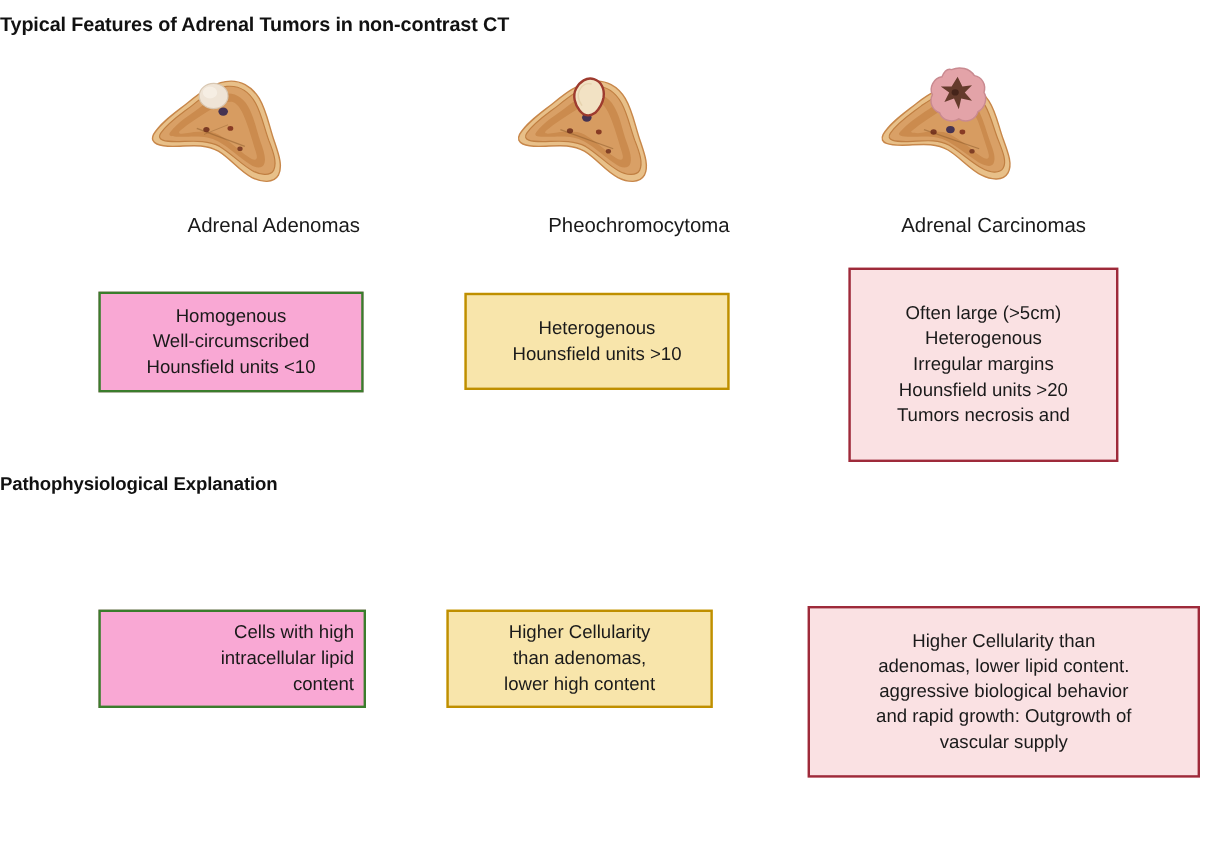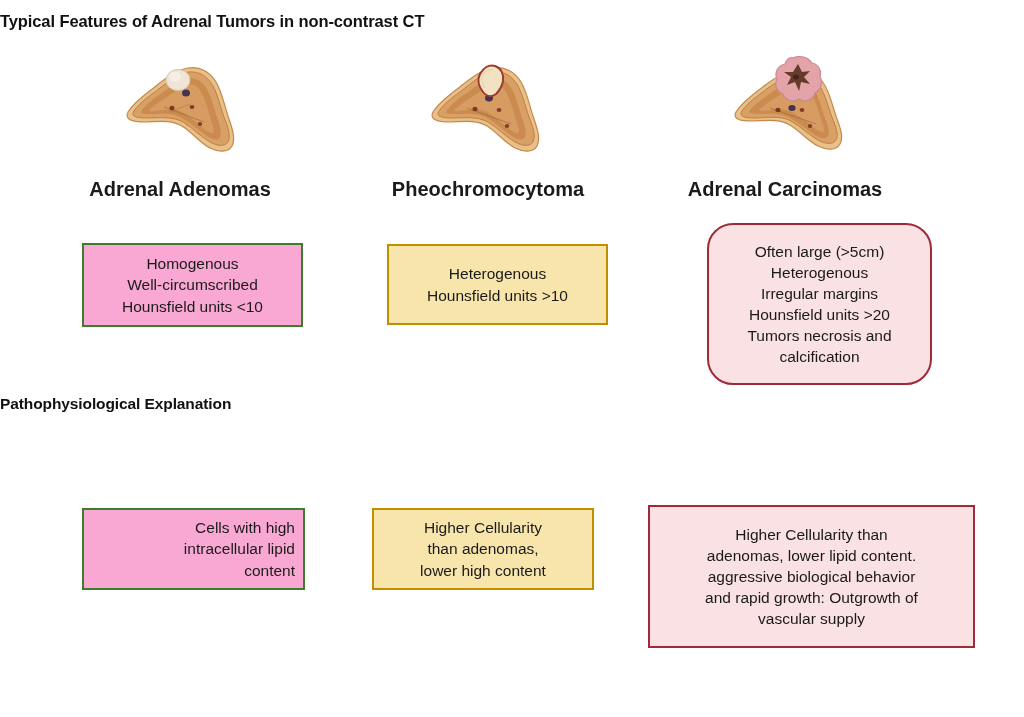--- a/index.html
+++ b/index.html
@@ -40,25 +40,24 @@
     font-size: 15.5px;
     font-weight: bold;
     letter-spacing: -0.1px;
     color: #111111;
   }
 
   
   .col-label {
     position: absolute;
     top: 178px;
-    text-align: center;
-    font-size: 20px;
+    text-align: right;
+    font-size: 17px;
     color: #1a1a1a;
     white-space: nowrap;
-    font-weight: bold;
   }
   .col-label.c1 { left: 60px;  width: 240px; }
   .col-label.c2 { left: 368px; width: 240px; }
   .col-label.c3 { left: 665px; width: 240px; }
 
   
   .gland {
     position: absolute;
   }
   .gland.g1 { left: 112px; top: 52px; width: 140px; height: 108px; }
@@ -82,26 +81,26 @@
   .box .lines { width: 100%; }
   .box .line { display: block; white-space: nowrap; }
 
   .box.green  { background: #f9a8d4; border: 2px solid #3a7d2c; }
   .box.yellow { background: #f8e5ab; border: 2px solid #bf8f00; }
   .box.pink   { background: #fae1e3; border: 2px solid #9e2a3a; }
 
   
   #feat-green  { left: 82px;  top: 243px; width: 221px; height: 84px; }
   #feat-yellow { left: 387px; top: 244px; width: 221px; height: 81px; }
-  #feat-pink   { left: 707px; top: 223px; width: 225px; height: 162px; border-radius: 26px; }
+  #feat-pink   { left: 707px; top: 223px; width: 225px; height: 162px; }
 
   
   #path-green  { left: 82px;  top: 508px; width: 223px; height: 82px; text-align: right; }
   #path-yellow { left: 372px; top: 508px; width: 222px; height: 82px; }
-  #path-pink   { left: 648px; top: 505px; width: 327px; height: 143px; }
+  #path-pink   { left: 673px; top: 505px; width: 327px; height: 143px; }
 </style>
 </head>
 <body>
 
 <div class="canvas">
 
   <div class="title">Typical Features of Adrenal Tumors in non-contrast CT</div>
 
   <div class="gland g1">
     <svg viewBox="0 0 140 108" xmlns="http://www.w3.org/2000/svg">
@@ -206,21 +205,20 @@
     </span>
   </div>
 
   <div class="box pink" id="feat-pink">
     <span class="lines">
       <span class="line">Often large (&gt;5cm)</span>
       <span class="line">Heterogenous</span>
       <span class="line">Irregular margins</span>
       <span class="line">Hounsfield units &gt;20</span>
       <span class="line">Tumors necrosis and</span>
-      <span class="line">calcification</span>
     </span>
   </div>
 
   <div class="section-heading">Pathophysiological Explanation</div>
 
   <div class="box green" id="path-green">
     <span class="lines">
       <span class="line">Cells with high</span>
       <span class="line">intracellular lipid</span>
       <span class="line">content</span>

